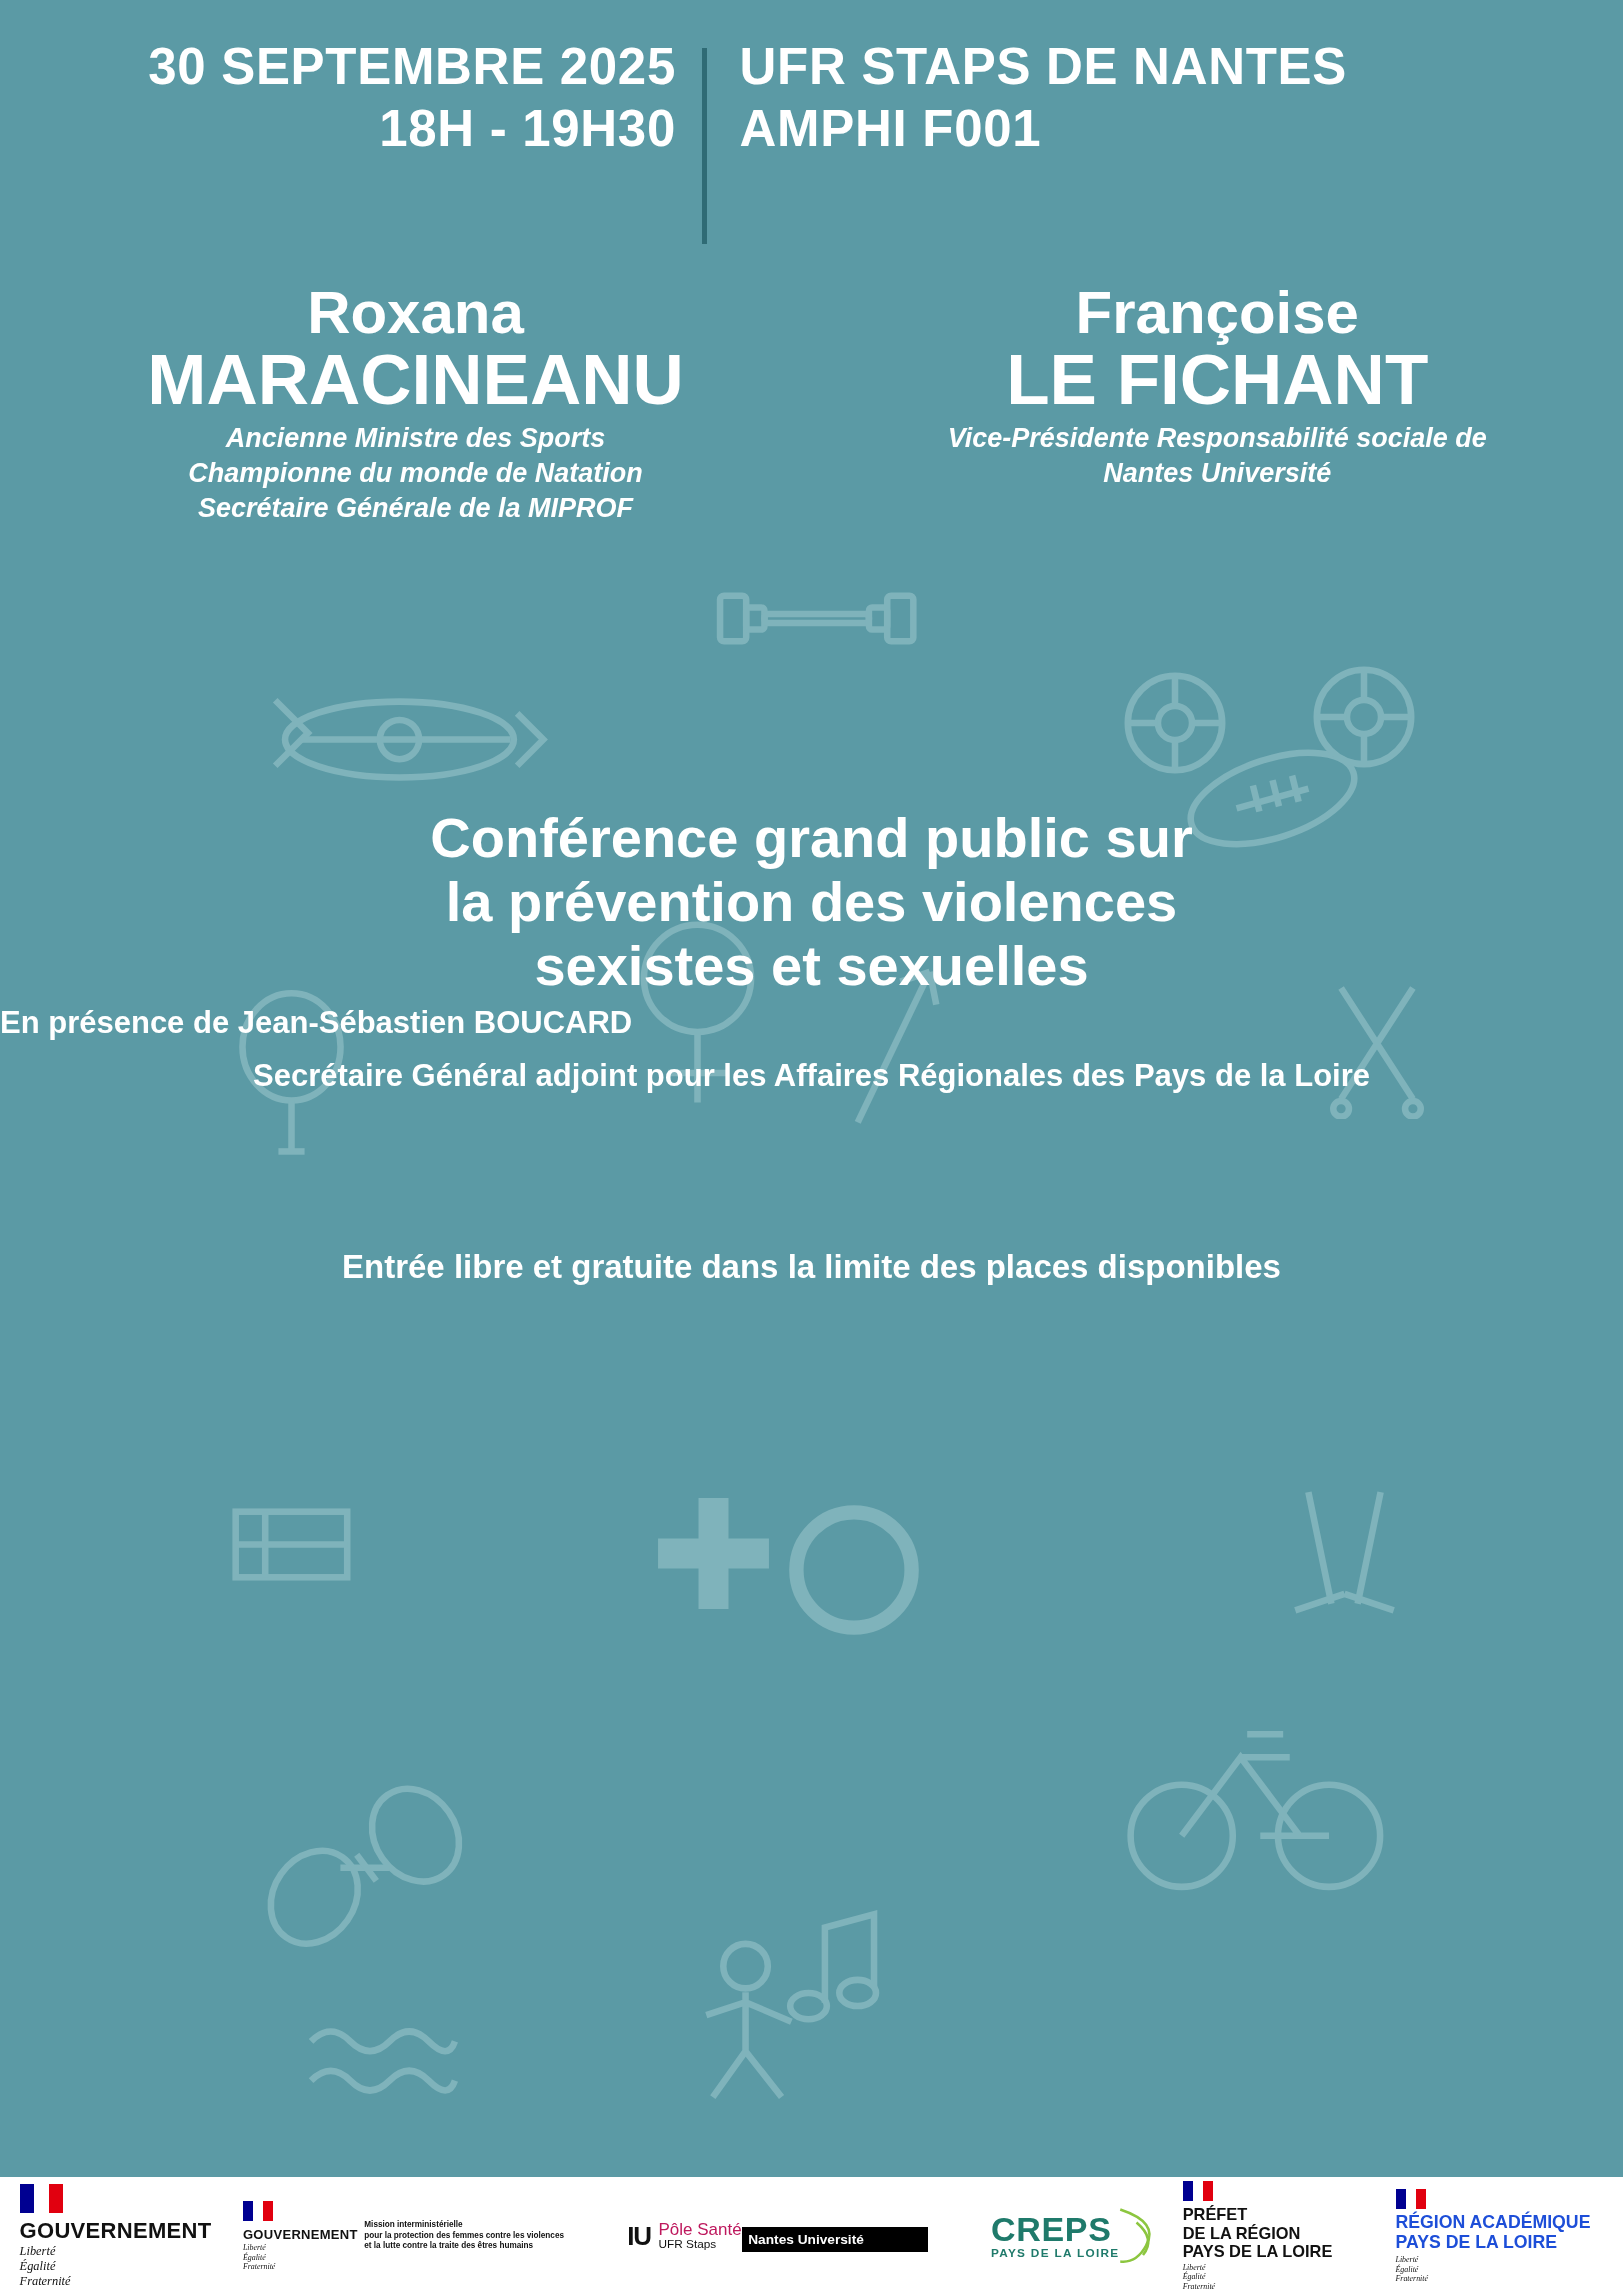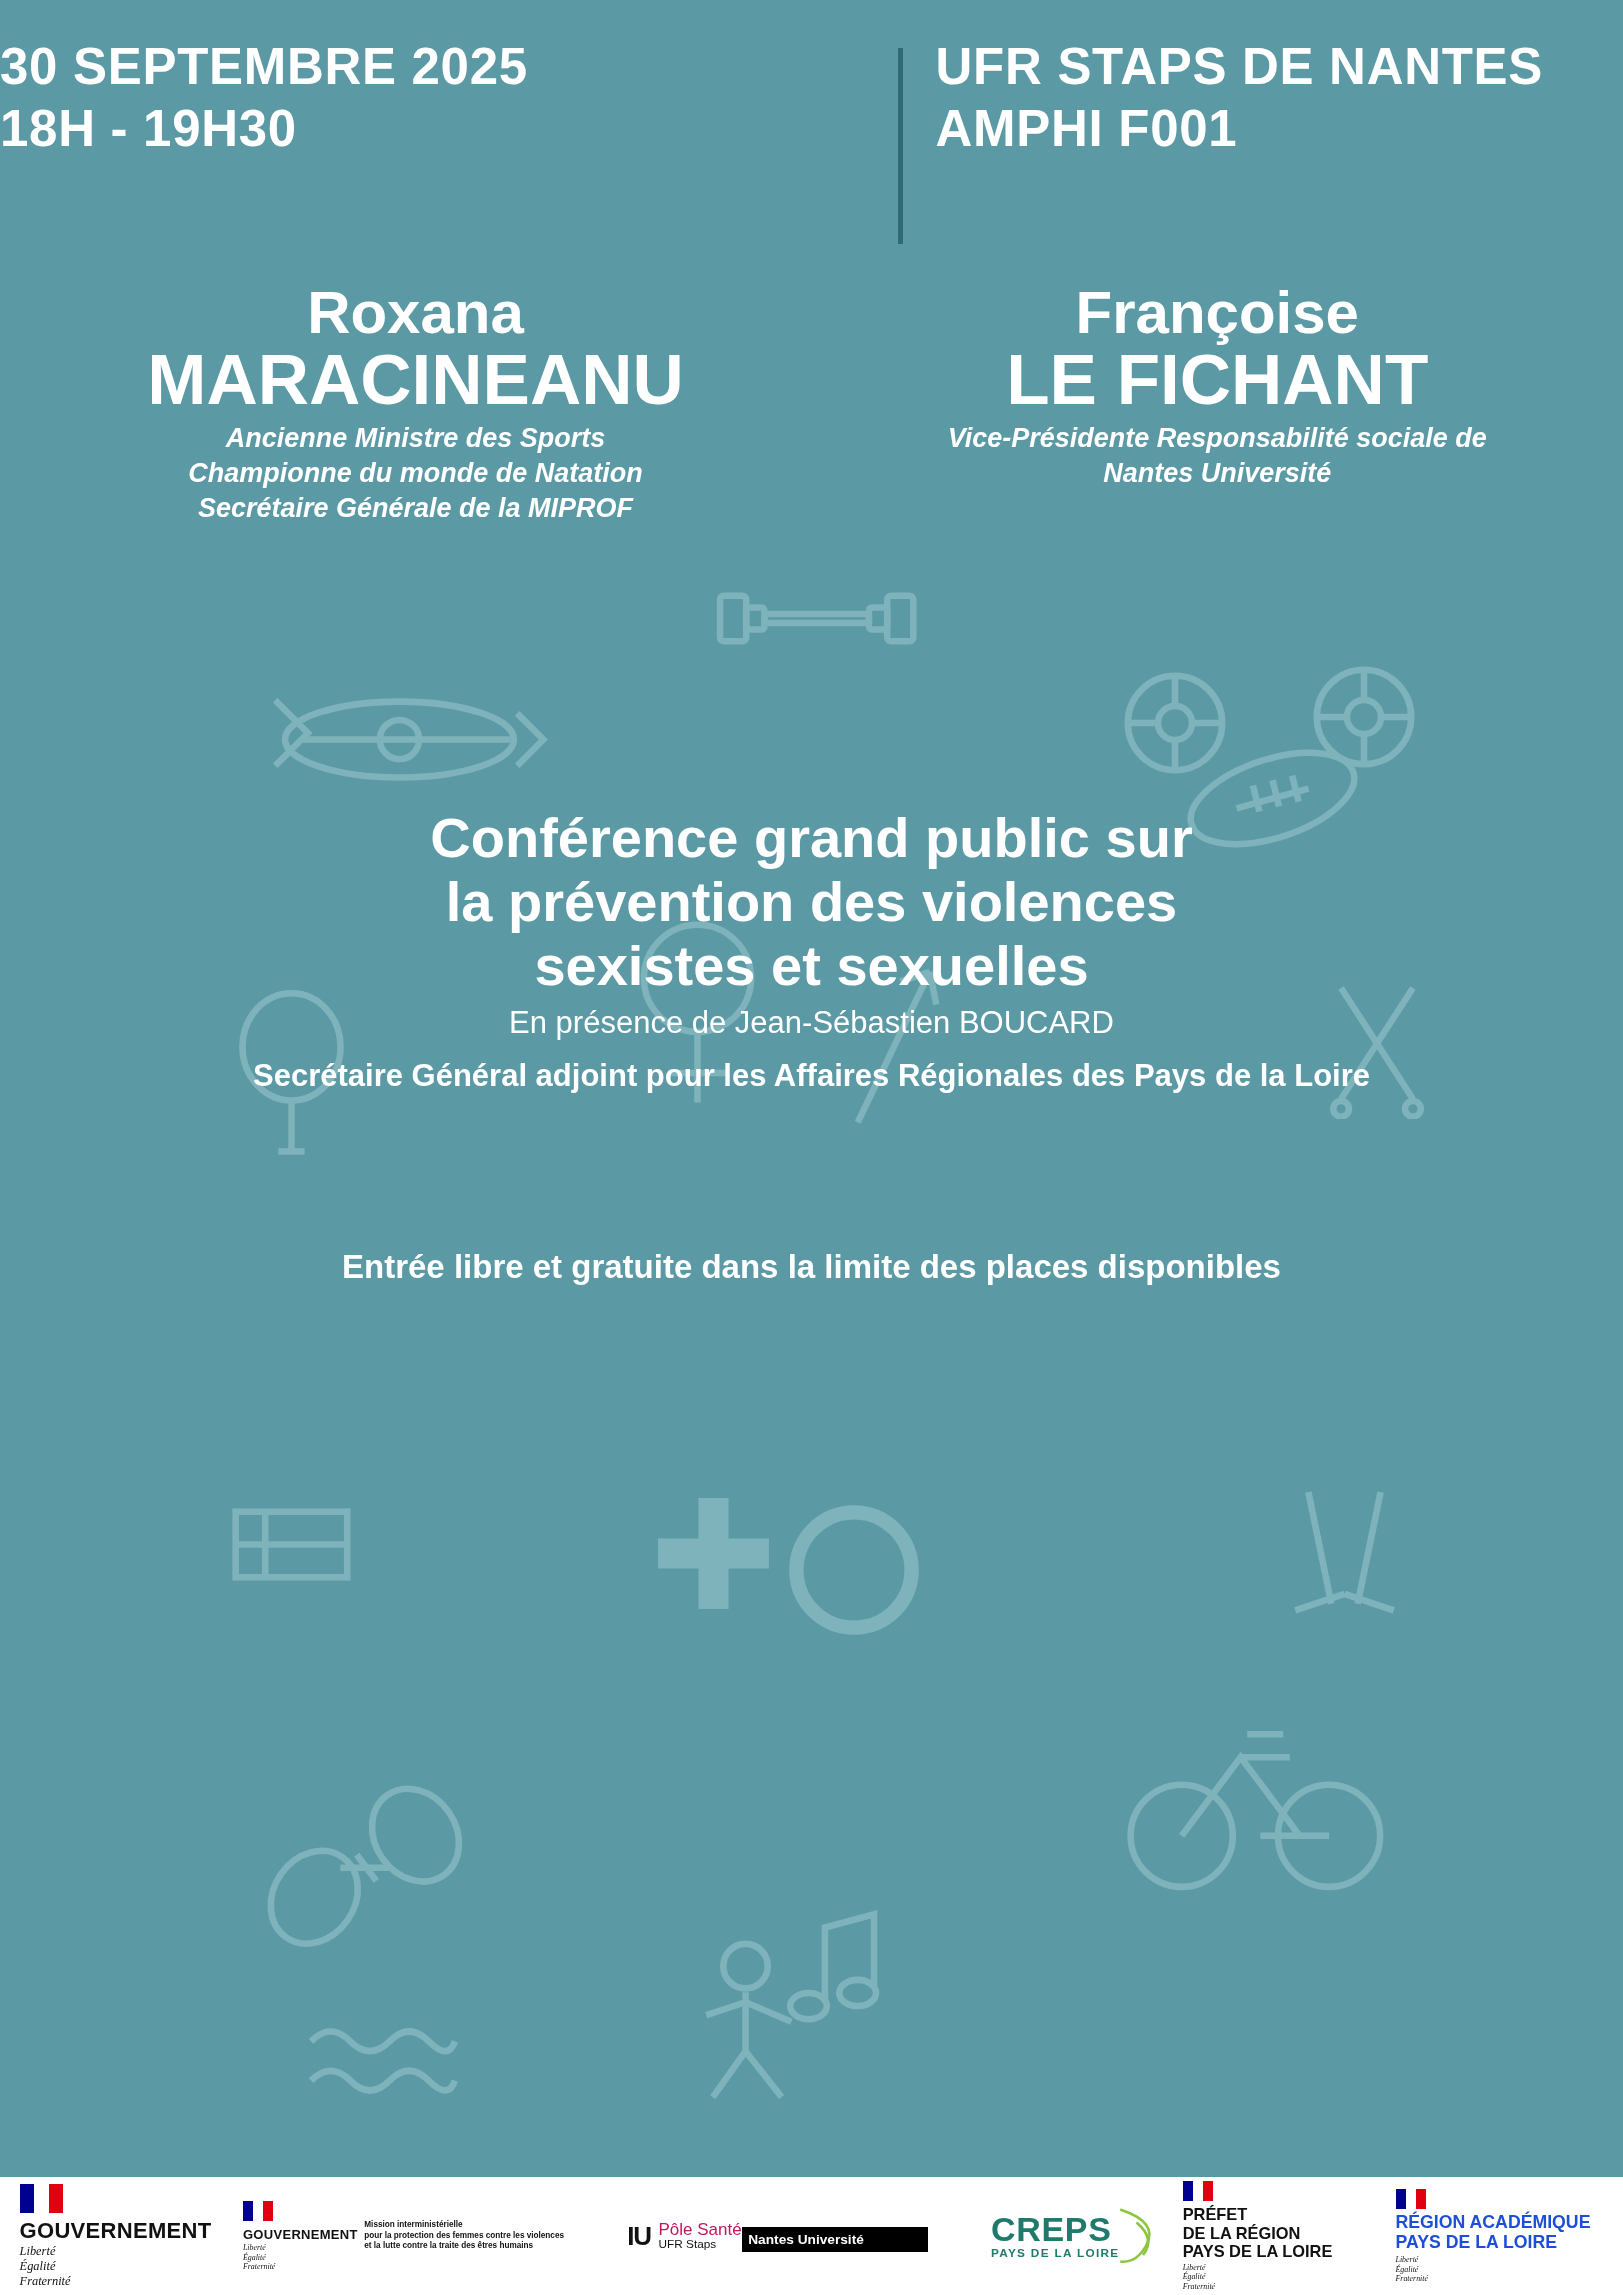--- a/index.html
+++ b/index.html
@@ -45,21 +45,22 @@
     z-index: 2;
   }
 
   
   .header {
     display: flex;
     align-items: flex-start;
     padding: 36px 0 0 0;
   }
   .header-left {
-    width: 898px;
+    width: 702px;
+    text-align: right;
     padding-right: 26px;
     box-sizing: border-box;
   }
   .header-divider {
     width: 4.6px;
     background: #2f6b75;
     height: 196px;
     margin-top: 11.8px;
   }
   .header-right {
@@ -107,23 +108,22 @@
   
   .main-title {
     margin-top: 281px;
     text-align: center;
     font-size: 56px;
     font-weight: bold;
     line-height: 1.14;
     padding: 0 85px;
   }
   .subtitle1 {
-    text-align: center;
     font-size: 31px;
-    font-weight: normal;
+    font-weight: bold;
     margin-top: 7.9px;
   }
   .subtitle2 {
     text-align: center;
     font-size: 31px;
     font-weight: bold;
     margin-top: 17px;
   }
   .free-entry {
     text-align: center;

